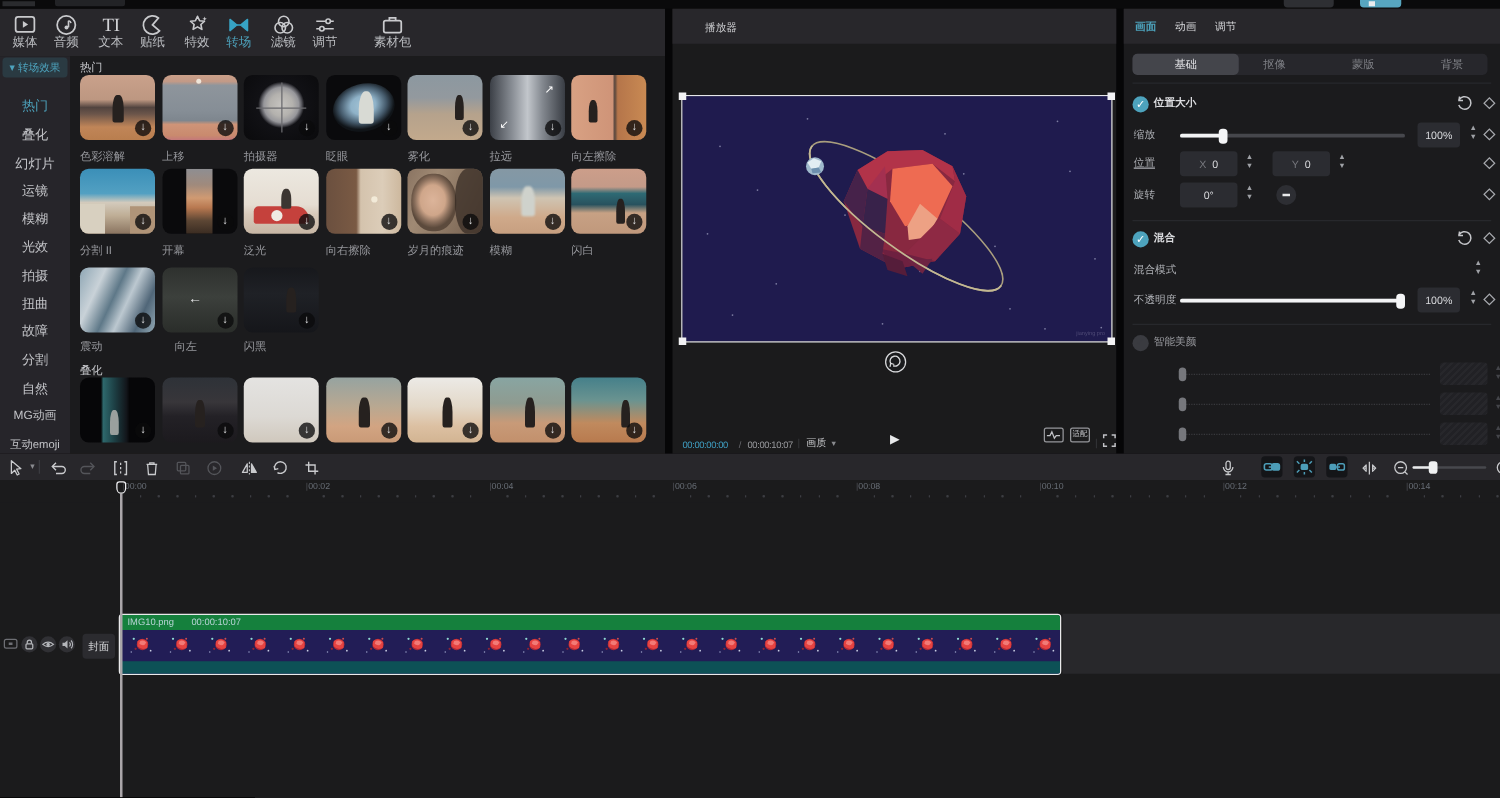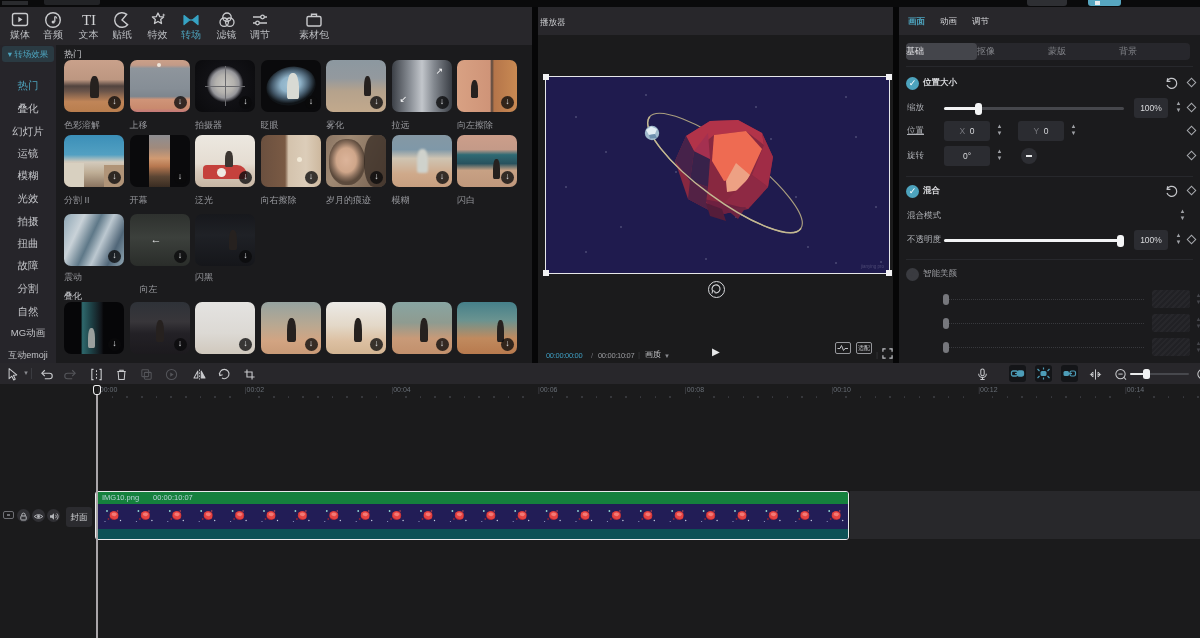--- a/index.html
+++ b/index.html
@@ -18,29 +18,29 @@
 .catitem.sel{color:#4da3bd;}
 #catpill{position:absolute;left:2px;top:1px;width:52px;height:16px;background:#2a3a42;border-radius:3px;color:#4da3bd;font-size:8.5px;line-height:16px;text-align:center;}
 #thumbs{left:56px;top:38px;width:476px;height:318px;background:#1b1b1d;overflow:hidden;}
 .sechdr{position:absolute;color:#c6c7cb;font-size:9px;}
 .th{position:absolute;width:60px;height:52px;border-radius:7px;overflow:hidden;}
 .th .dl{position:absolute;right:3px;bottom:3px;width:13px;height:13px;border-radius:50%;background:rgba(10,10,12,.78);}
 .th .dl:before{content:"\2193";position:absolute;left:0;top:-1px;width:13px;text-align:center;color:#e2e3e5;font-size:9px;line-height:12px;}
 .thlbl{position:absolute;color:#97989d;font-size:9px;white-space:nowrap;}
 .sil{position:absolute;background:#26211f;border-radius:40% 40% 20% 20%/50% 50% 10% 10%;}
 #player{left:538px;top:7px;width:355px;height:356px;background:#1b1b1c;}
-#playerhdr{left:0;top:0;width:355px;height:28px;background:#28272b;color:#c9cacd;font-size:8.5px;line-height:30px;padding-left:2px;}
+#playerhdr{left:0;top:0;width:355px;height:28px;background:#28272b;color:#c9cacd;font-size:8.5px;line-height:30px;padding-left:26px;}
 #video{left:8px;top:70px;width:343px;height:196px;background:#211d53;outline:1px solid #e6e7e9;}
 .hndl{position:absolute;width:6px;height:6px;background:#f2f2f4;z-index:5;}
 #rotator{left:170px;top:274px;width:17px;height:17px;border-radius:50%;background:#1a1b1d;border:1.5px solid #d8d9db;}
 #pctrl{left:0;top:326px;width:355px;height:28px;color:#85868b;font-size:10px;line-height:28px;}
 #rightpanel{left:899px;top:7px;width:301px;height:356px;background:#1b1b1d;}
 #rtabs{left:0;top:0;width:301px;height:28px;background:#28272b;color:#d6d7da;font-size:8.5px;line-height:29px;}
 #subtabs{left:7px;top:36px;width:284px;height:17px;background:#27272c;border-radius:4px;}
-.seg{position:absolute;top:0;width:71px;height:17px;color:#7f8086;font-size:9px;line-height:17px;}
+.seg{position:absolute;top:0;width:85px;height:17px;color:#7f8086;font-size:9px;line-height:17px;text-align:center;}
 .seg.sel{background:#44454b;border-radius:4px;color:#e6e6e9;}
 .rdiv{position:absolute;left:7px;width:287px;height:1px;background:#27282c;}
 .rlabel{position:absolute;left:8px;color:#aeb0b5;font-size:8.5px;}
 .rhead{position:absolute;left:24px;color:#dcdde0;font-size:8.5px;font-weight:bold;}
 .chk{position:absolute;left:7px;width:13px;height:13px;border-radius:50%;background:#4da3bd;color:#fff;font-size:9px;line-height:13px;text-align:center;}
 .chk.off{background:#3a3b40;color:#3a3b40;}
 .vbox{position:absolute;height:20px;background:#2b2c31;border-radius:3px;color:#d9dadd;font-size:8.5px;text-align:center;}
 .step{position:absolute;width:13px;color:#9fa1a6;font-size:6px;line-height:6.5px;text-align:center;letter-spacing:0;}
 .track{position:absolute;height:3px;border-radius:2px;background:#46474c;}
 .tfill{position:absolute;height:3px;border-radius:2px;background:#f2f3f4;}
@@ -237,21 +237,21 @@
         </div>
 <div class="thlbl" style="left:401.0px;top:149px;">闪白</div>
 <div class="th" style="left:8.0px;top:169px;background:linear-gradient(115deg,#8ea6b4 0%,#c9d2d8 25%,#5e7888 45%,#bcc8d0 60%,#506678 80%,#92a8b4 100%);">
           <div class="dl"></div>
         </div>
 <div class="thlbl" style="left:8.0px;top:226px;">震动</div>
 <div class="th" style="left:73.5px;top:169px;background:linear-gradient(180deg,#2e312e 0%,#3c403c 45%,#2a2d2a 100%);">
           <div style="position:absolute;left:21px;top:19px;color:#e8e9ea;font-size:11px;">←</div>
           <div class="dl"></div>
         </div>
-<div class="thlbl" style="left:73.5px;top:238px;padding-left:10px;">向左</div>
+<div class="thlbl" style="left:73.5px;top:226px;padding-left:10px;">向左</div>
 <div class="th" style="left:139.0px;top:169px;background:linear-gradient(180deg,#17181c 0%,#1f2126 40%,#15161a 100%);">
           <div class="sil" style="left:34px;top:16px;width:8px;height:20px;"></div>
           <div class="dl"></div>
         </div>
 <div class="thlbl" style="left:139.0px;top:226px;">闪黑</div>
 <div class="sechdr" style="left:8px;top:245px;">叠化</div>
 <div class="th" style="left:8.0px;top:257px;background:linear-gradient(90deg,#060608 0%,#060608 28%,#2e686c 31%,#1e4247 45%,#12151a 62%,#060608 66%,#060608 100%);">
           <div class="sil" style="left:24px;top:26px;width:7px;height:20px;background:#9aa09e;"></div>
           <div class="dl"></div>
         </div>

